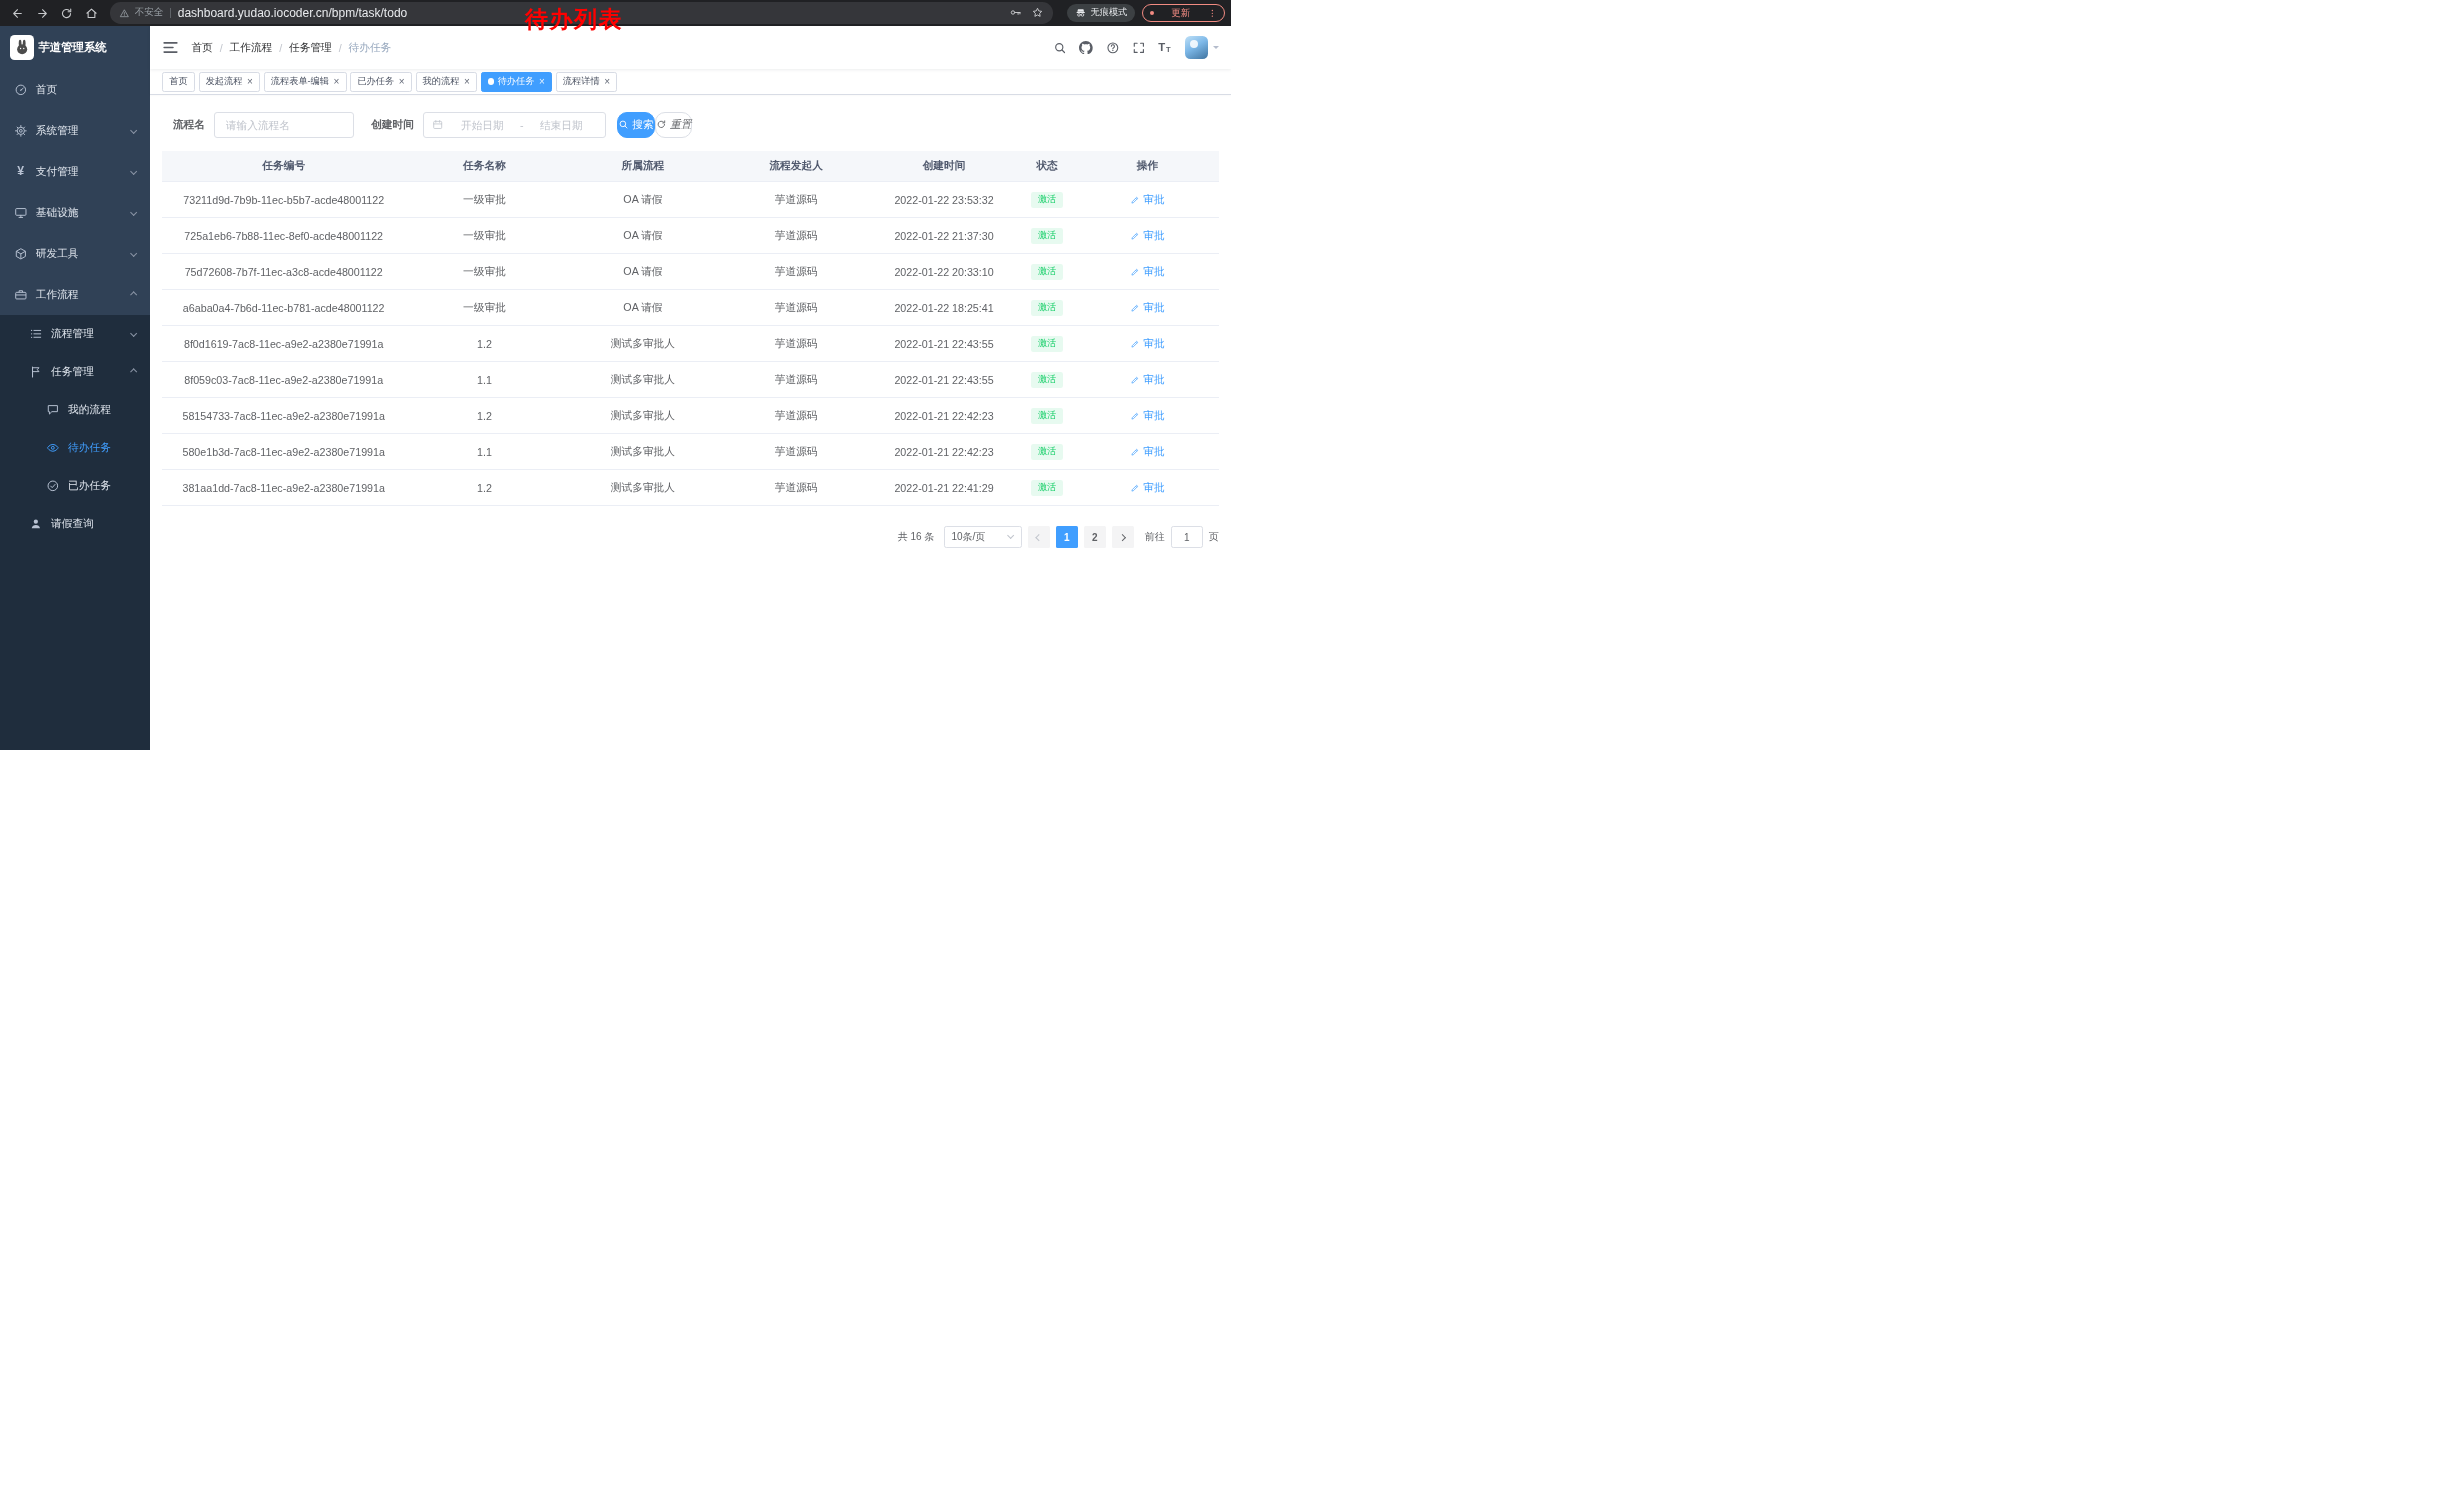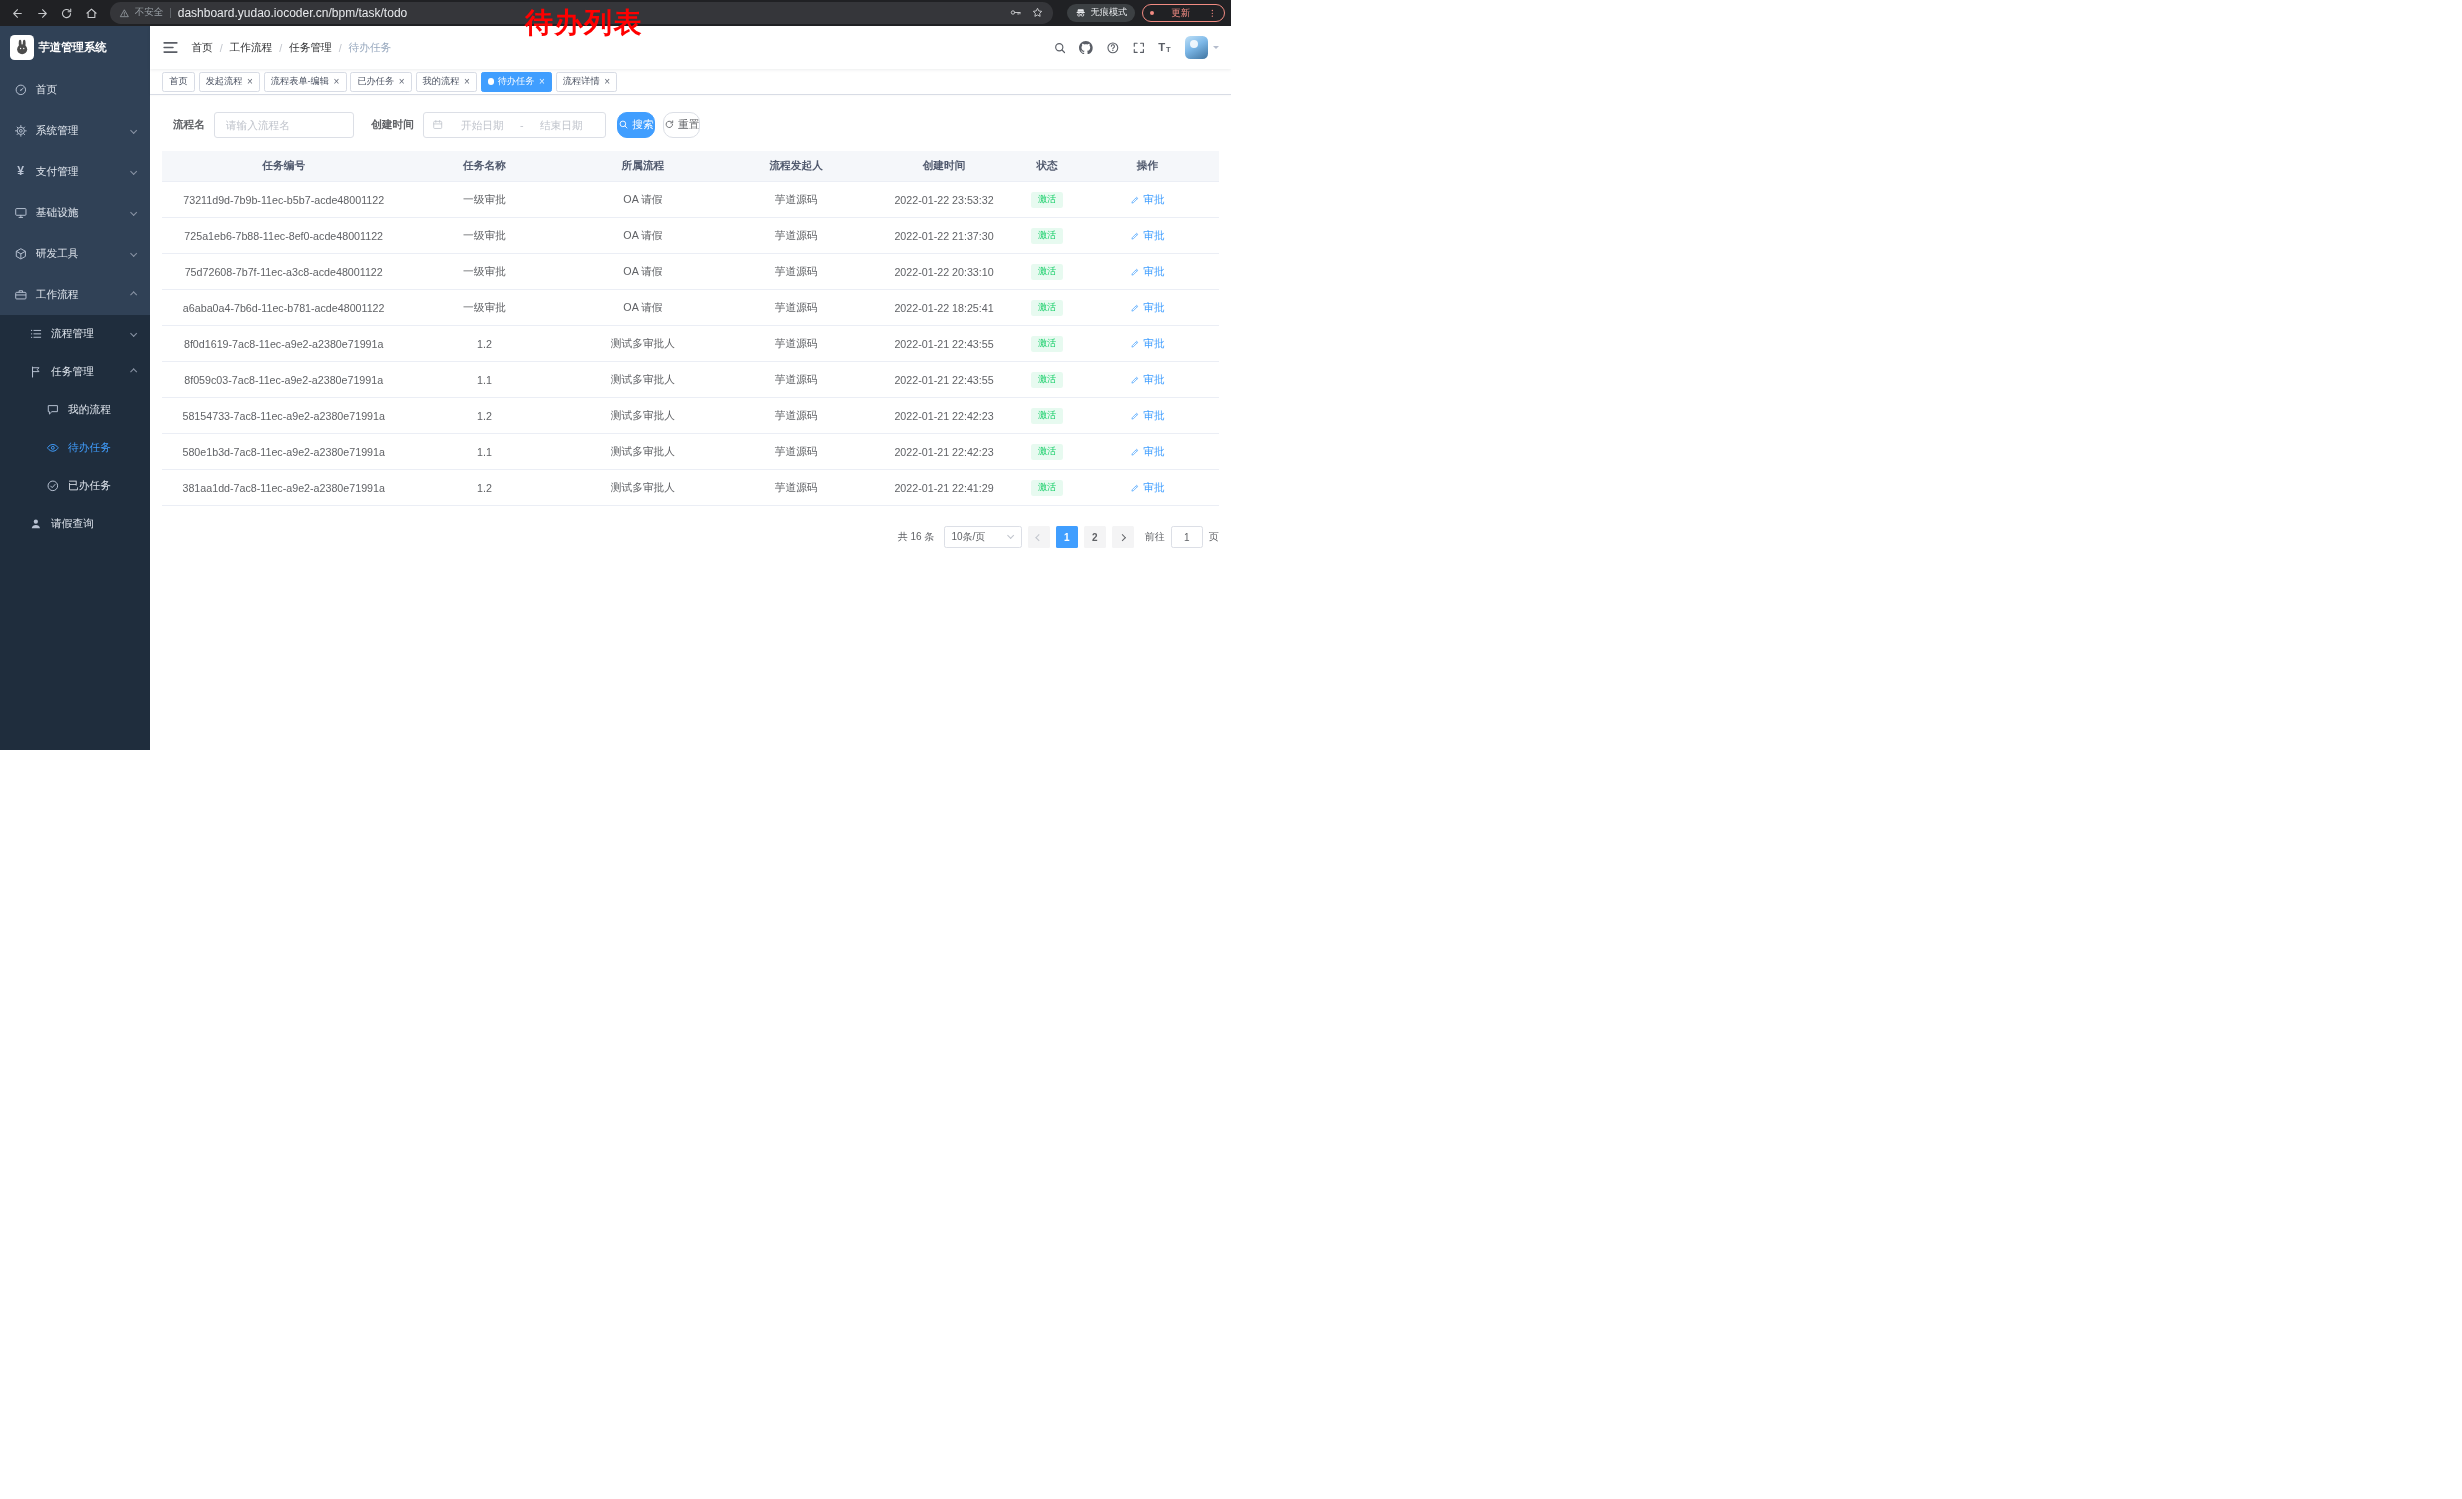--- a/index.html
+++ b/index.html
@@ -18,21 +18,21 @@
   .sec-label { color:#9aa0a6; font-size:9.5px; white-space:nowrap; }
   .omni-div { width:0.8px; height:10.7px; background:#5f6368; margin:0 6.9px; flex:0 0 auto; }
   .url-text { color:#e8eaed; font-size:12px; white-space:nowrap; }
   .omni-spacer { flex:1 1 auto; }
   .omni-ic { width:13px; height:13px; color:#c7c9cc; margin-left:9.2px; cursor:pointer; flex:0 0 auto; }
   .incog { height:18.3px; border-radius:9.2px; background:#3c4043; color:#e8eaed; display:flex; align-items:center; gap:4.6px; padding:0 7.6px; font-size:9.2px; margin:0 6.1px; flex:0 0 auto; white-space:nowrap; }
   .incog .icon { width:11.4px; height:11.4px; color:#e8eaed; }
   .update-pill { height:18px; border:1.1px solid #f28b82; border-radius:10px; display:flex; align-items:center; gap:17px; padding:0 6.1px; color:#f28b82; font-size:9.5px; cursor:pointer; flex:0 0 auto; white-space:nowrap; }
   .red-dot { width:4.6px; height:4.6px; border-radius:50%; background:#f28b82; }
   .update-pill .icon { width:10.7px; height:10.7px; }
-  .annotation { position:absolute; left:525px; top:3.8px; font-size:28px; font-weight:700; color:#ff0000; letter-spacing:1.5px; z-index:99; white-space:nowrap; }
+  .annotation { position:absolute; left:525px; top:3.8px; font-size:23px; font-weight:700; color:#ff0000; letter-spacing:1.5px; z-index:99; white-space:nowrap; }
 
   
   .app { display:flex; height:724px; }
   .sidebar { width:150px; flex:0 0 150px; background:#304156; display:flex; flex-direction:column; overflow:hidden; }
   .logo-row { height:43px; display:flex; align-items:center; padding:12px 10px; gap:4px; flex:0 0 auto; cursor:pointer; }
   .logo-img { width:24.4px; height:24.4px; background:#fff; border-radius:4.6px; display:flex; align-items:center; justify-content:center; flex:0 0 auto; }
   .logo-img .icon { width:18.3px; height:18.3px; }
   .logo-title { color:#fff; font-size:11.4px; font-weight:700; white-space:nowrap; }
   .menu { flex:0 0 auto; display:flex; flex-direction:column; }
   .menu-item { display:flex; align-items:center; color:#e0e6ee; font-size:10.7px; cursor:pointer; padding-right:13.7px; white-space:nowrap; }
@@ -77,21 +77,21 @@
   .text-input { width:140px; height:26px; border:0.8px solid #dcdfe6; border-radius:3.1px; padding:0 10.7px; font-size:10.7px; color:#606266; outline:none; margin-right:17px; font-family:inherit; }
   .text-input::placeholder { color:#c0c4cc; }
   .date-range { width:183px; height:26px; border:0.8px solid #dcdfe6; border-radius:3.1px; display:flex; align-items:center; padding:0 7.6px; margin-right:10.7px; background:#fff; }
   .date-range > .icon { width:11.4px; height:11.4px; color:#c0c4cc; margin-right:3.1px; flex:0 0 auto; }
   .dr-input { border:none; outline:none; flex:1 1 auto; min-width:0; text-align:center; font-size:10.7px; color:#606266; background:transparent; font-family:inherit; }
   .dr-input::placeholder { color:#c0c4cc; }
   .dr-sep { color:#c0c4cc; padding:0 1.5px; }
   .btn { height:26px; display:inline-flex; align-items:center; gap:3.8px; padding:0 0; border-radius:10px; font-size:10.7px; cursor:pointer; border:0.8px solid #dcdfe6; background:#fff; color:#606266; font-family:inherit;text-align:right; }
   .btn .icon { width:10.7px; height:10.7px; }
   .btn-primary { background:#409eff; border-color:#409eff; color:#fff; }
-  .btn + .btn { margin-left:8px; }
+  .btn + .btn { margin-left:0;font-style:italic; }
 
   
   .task-table { width:100%; border-collapse:collapse; table-layout:fixed; }
   .task-table th { height:30.5px; background:#f5f7fa; color:#515a6e; font-size:10.7px; font-weight:700; text-align:center; border-bottom:0.8px solid #ebeef5; padding:0 4.6px; white-space:nowrap; }
   .task-table td { height:36px; color:#606266; font-size:10.7px; text-align:center; border-bottom:0.8px solid #ebeef5; padding:0 4.6px; white-space:nowrap; overflow:hidden; text-overflow:ellipsis; }
   .tag-success { display:inline-block; padding:1.5px 6.9px; border-radius:2.3px; background:#e7faf0; color:#13ce66; font-size:9.2px; line-height:13.7px; }
   .link { color:#409eff; display:inline-flex; align-items:center; gap:3.1px; cursor:pointer; text-decoration:none; }
   .link .icon { width:10px; height:10px; }
 
   

